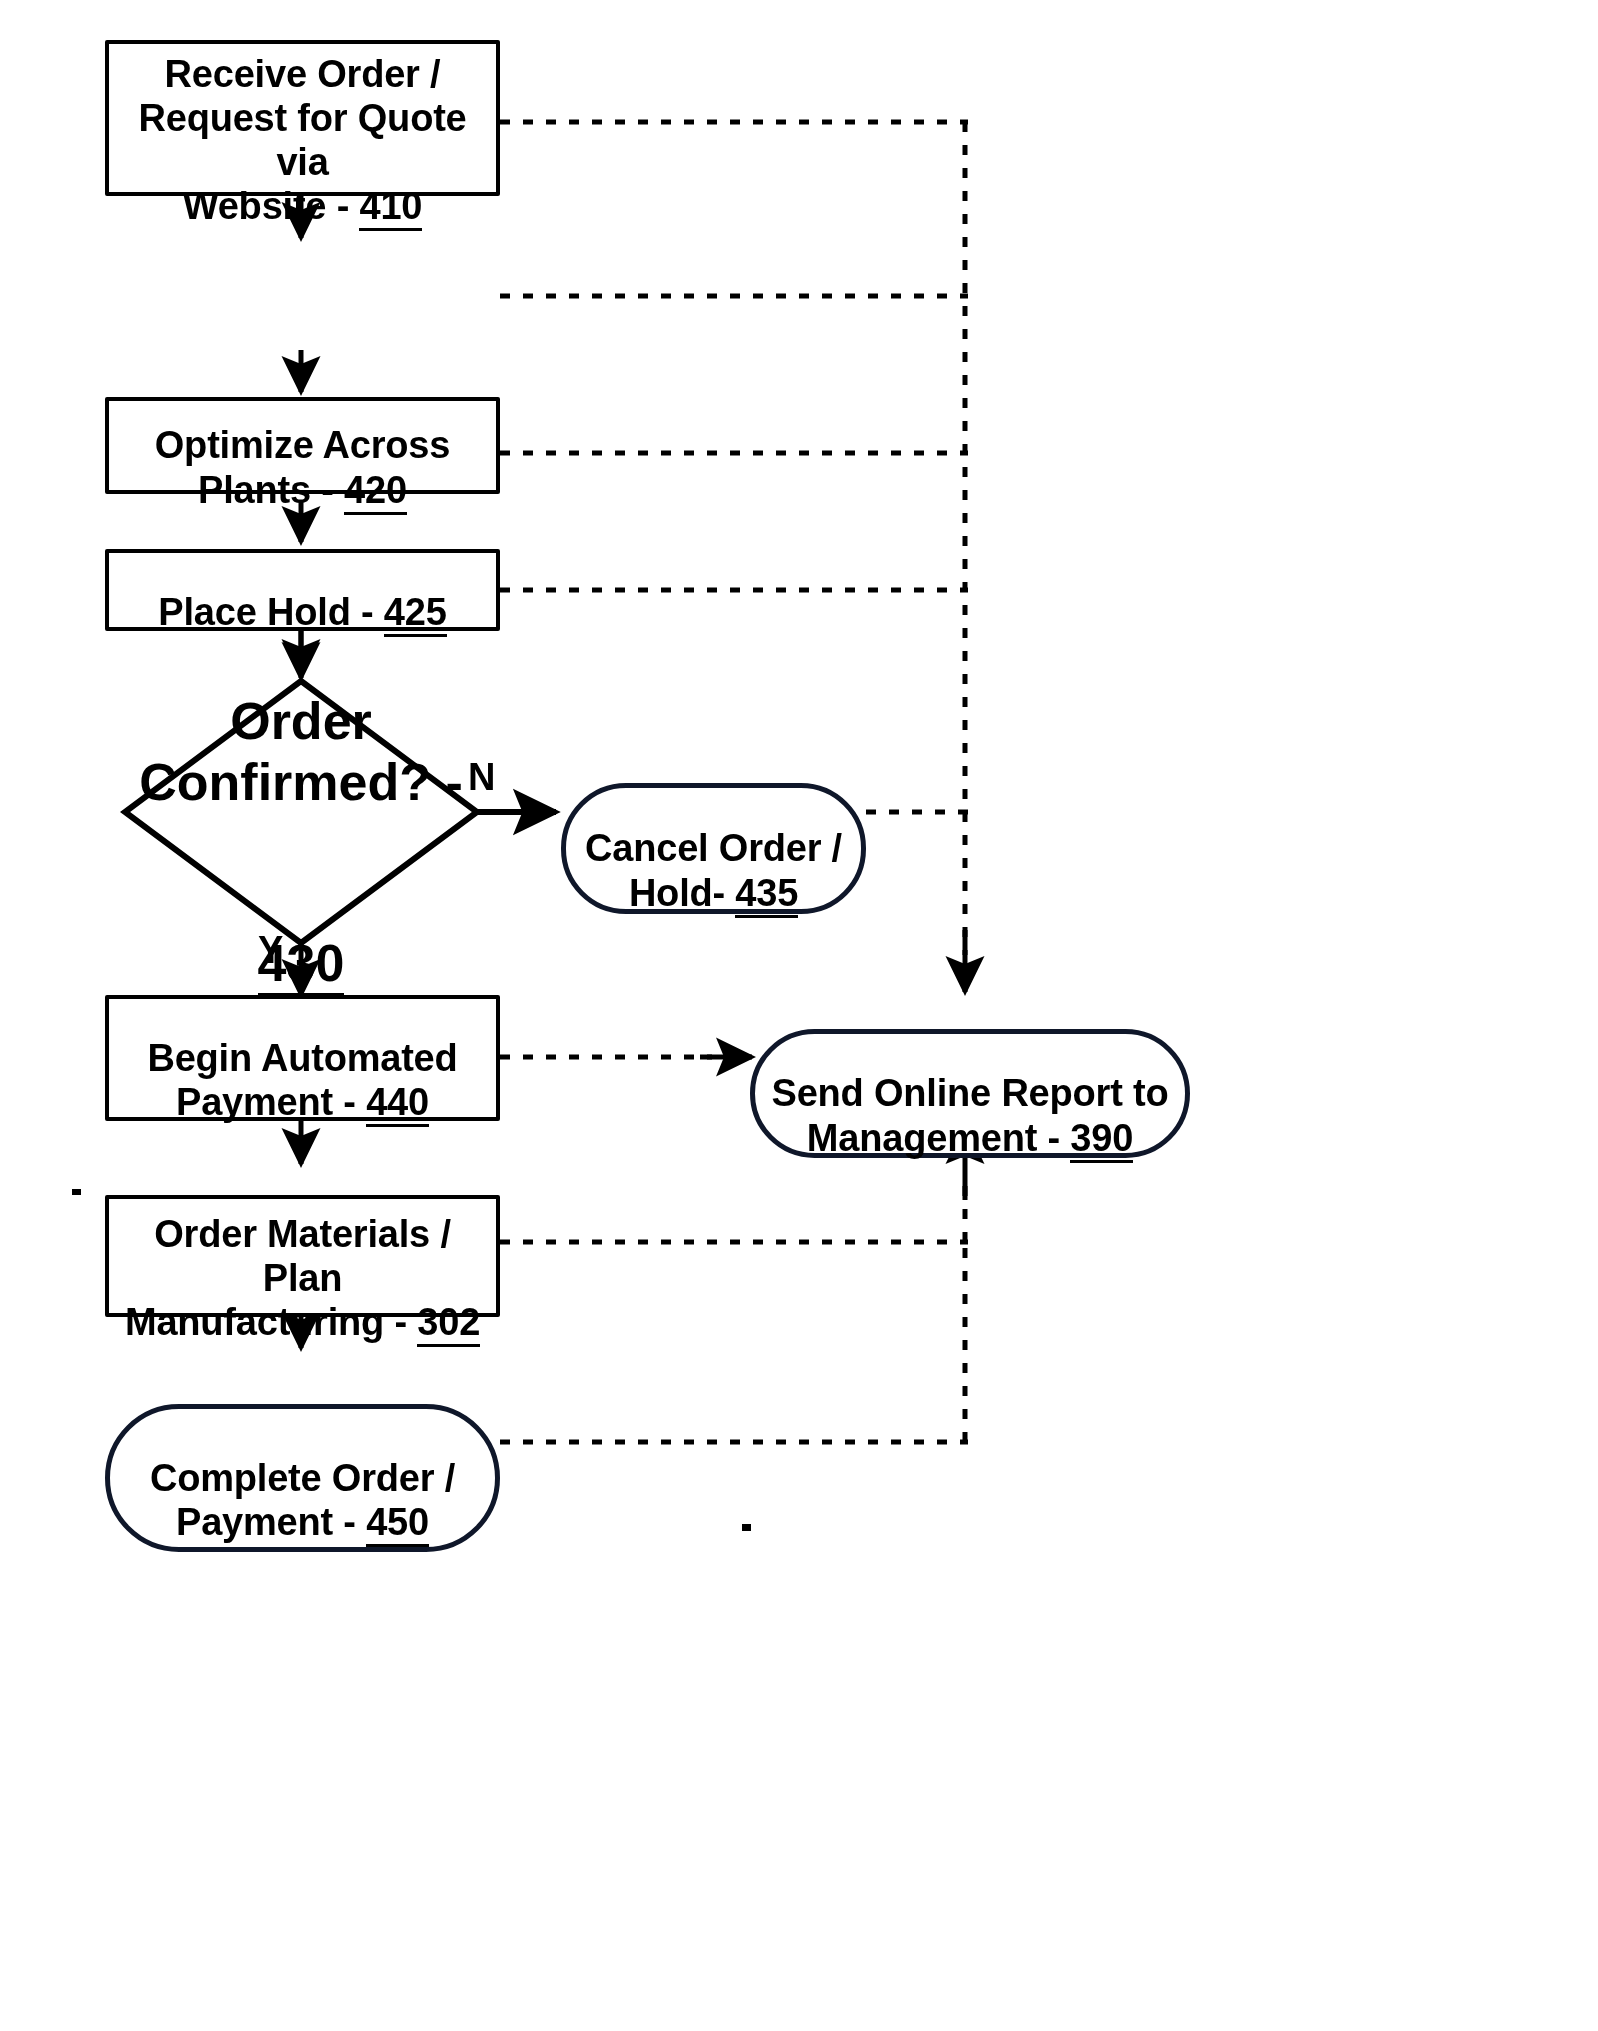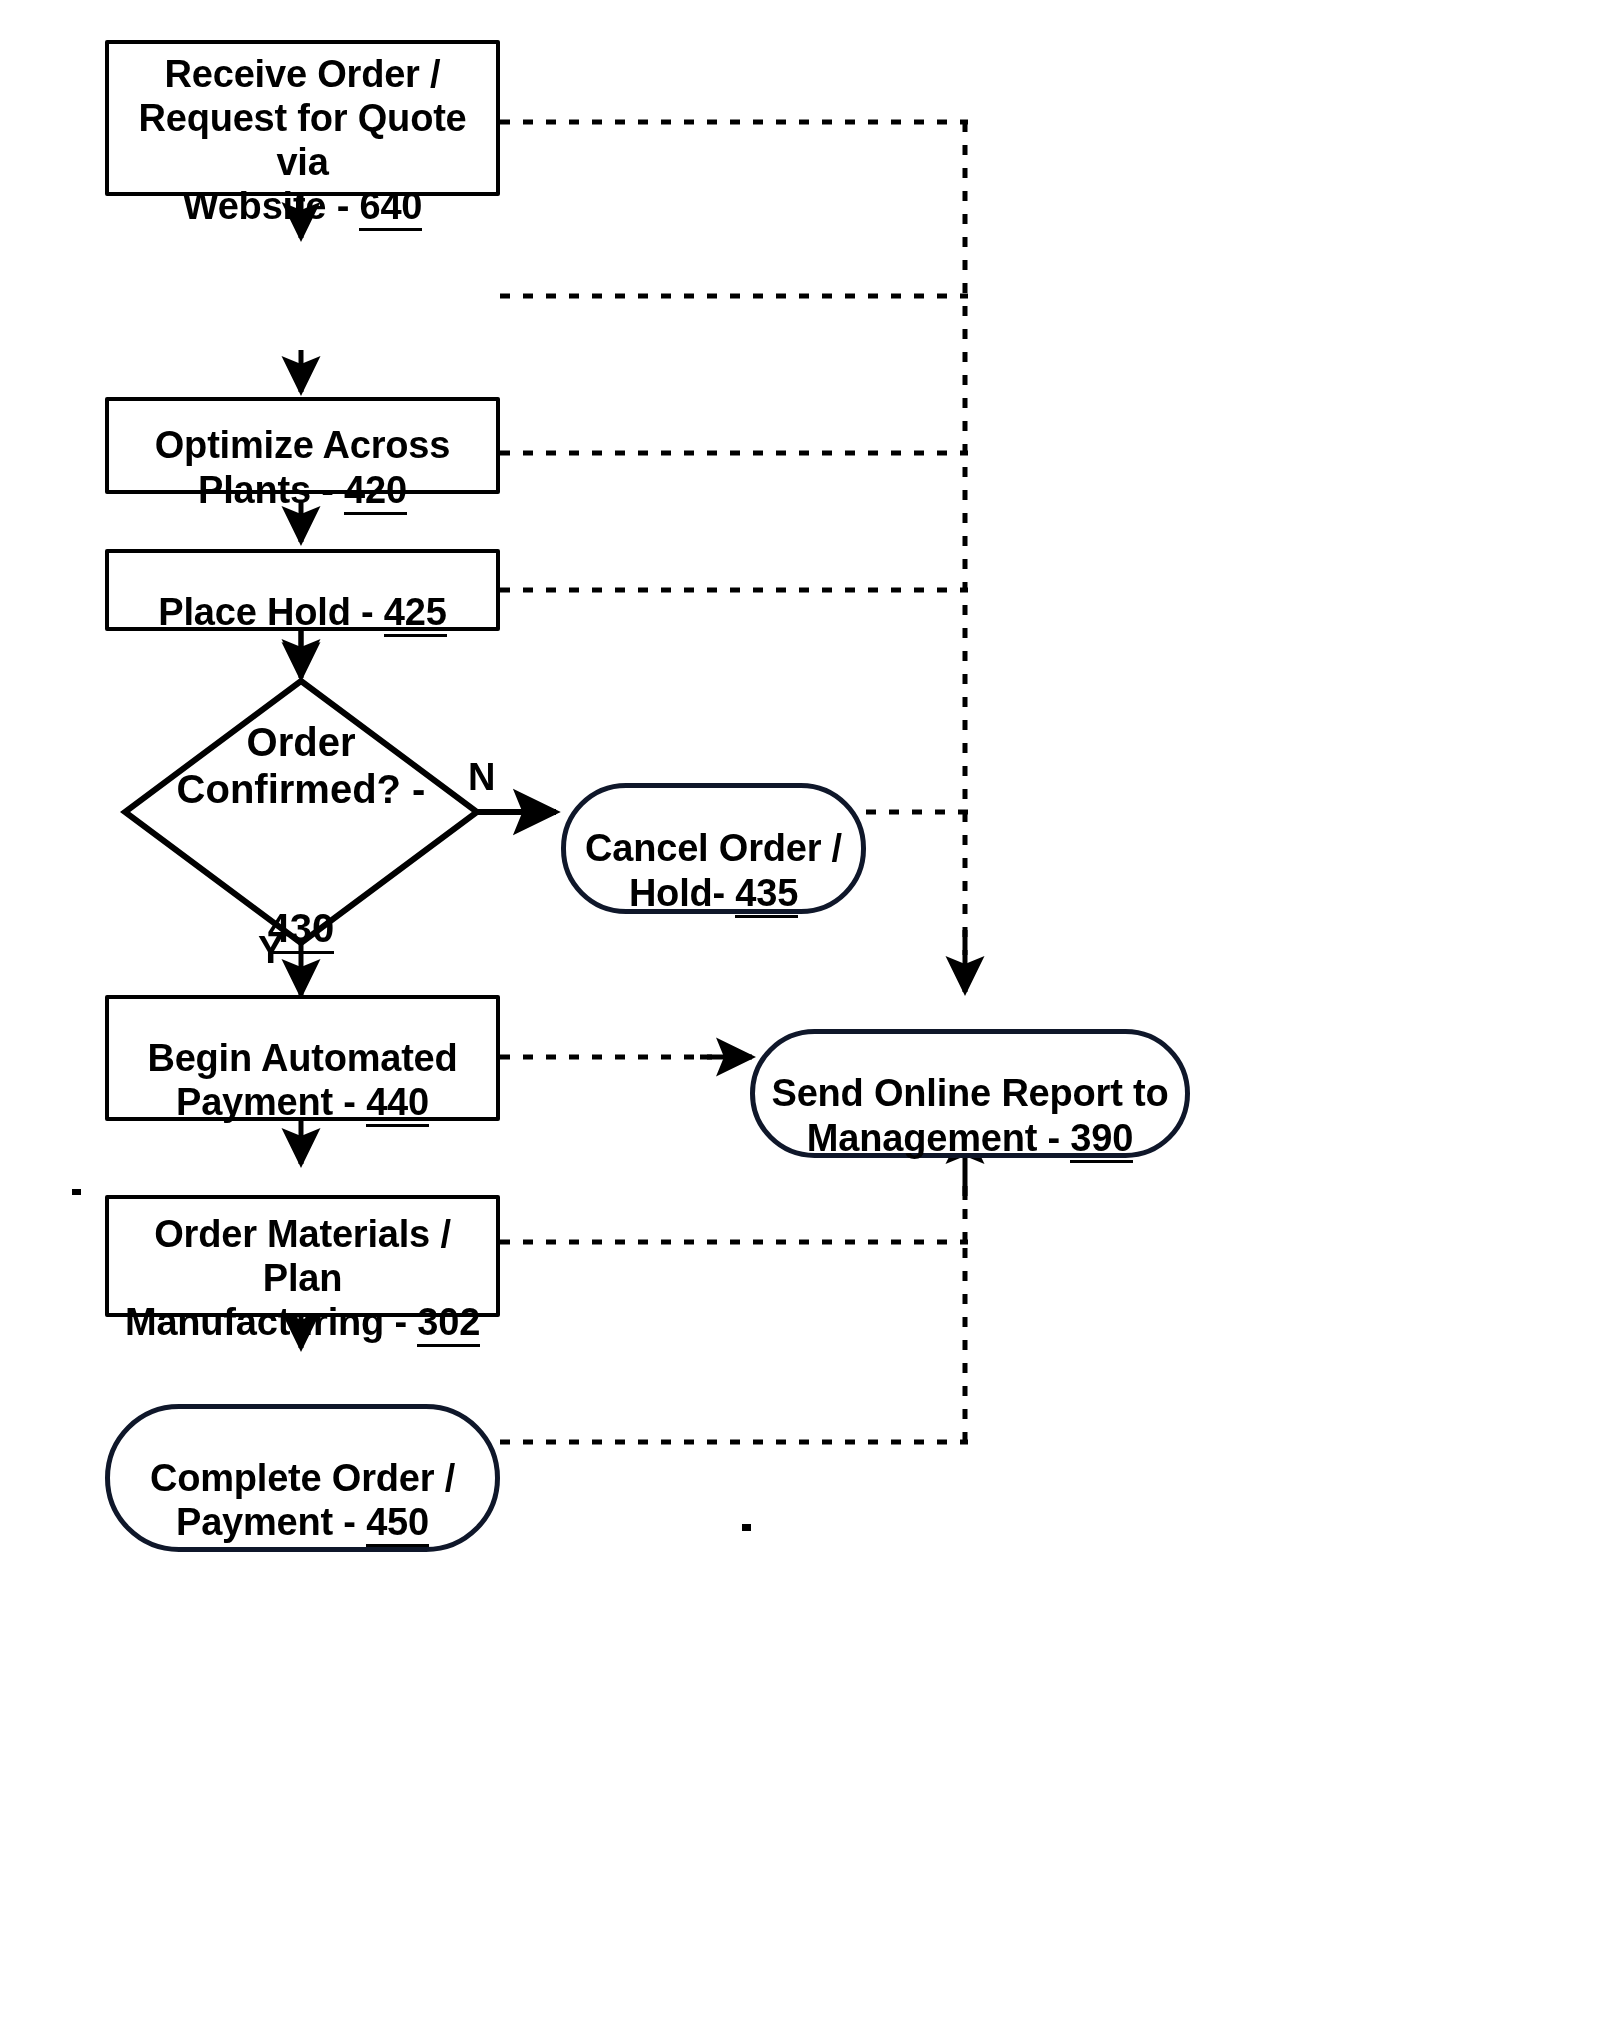--- a/index.html
+++ b/index.html
@@ -59,21 +59,21 @@
   .diamond .dlabel {
     position: absolute;
     left: 0;
     top: 0;
     width: 100%;
     height: 100%;
     display: flex;
     align-items: center;
     justify-content: center;
     text-align: center;
-    font-size: 40px;
+    font-size: 52px;
     line-height: 1.16;
     white-space: pre-line;
     z-index: 4;
   }
   .branch {
     position: absolute;
     font-size: 38px;
     line-height: 1;
     z-index: 5;
     background: transparent;
@@ -160,21 +160,21 @@
     <g stroke="#000000" stroke-width="5" fill="none" stroke-dasharray="10 13">
       <line x1="965" y1="1442" x2="965" y2="1246"></line>
     </g>
 
   </svg>
 
   <div class="node proc" style="left:105px; top:40px; width:395px; height:156px;">
     <div class="txt">
       <span>Receive Order /
 Request for Quote via
-Website - </span><u class="ref">640</u>
+Website - </span><u class="ref">410</u>
     </div>
   </div>
 
 
   <div class="node proc" style="left:105px; top:397px; width:395px; height:97px;">
     <div class="txt">
       <span>Optimize Across
 Plants - </span><u class="ref">420</u>
     </div>
   </div>

